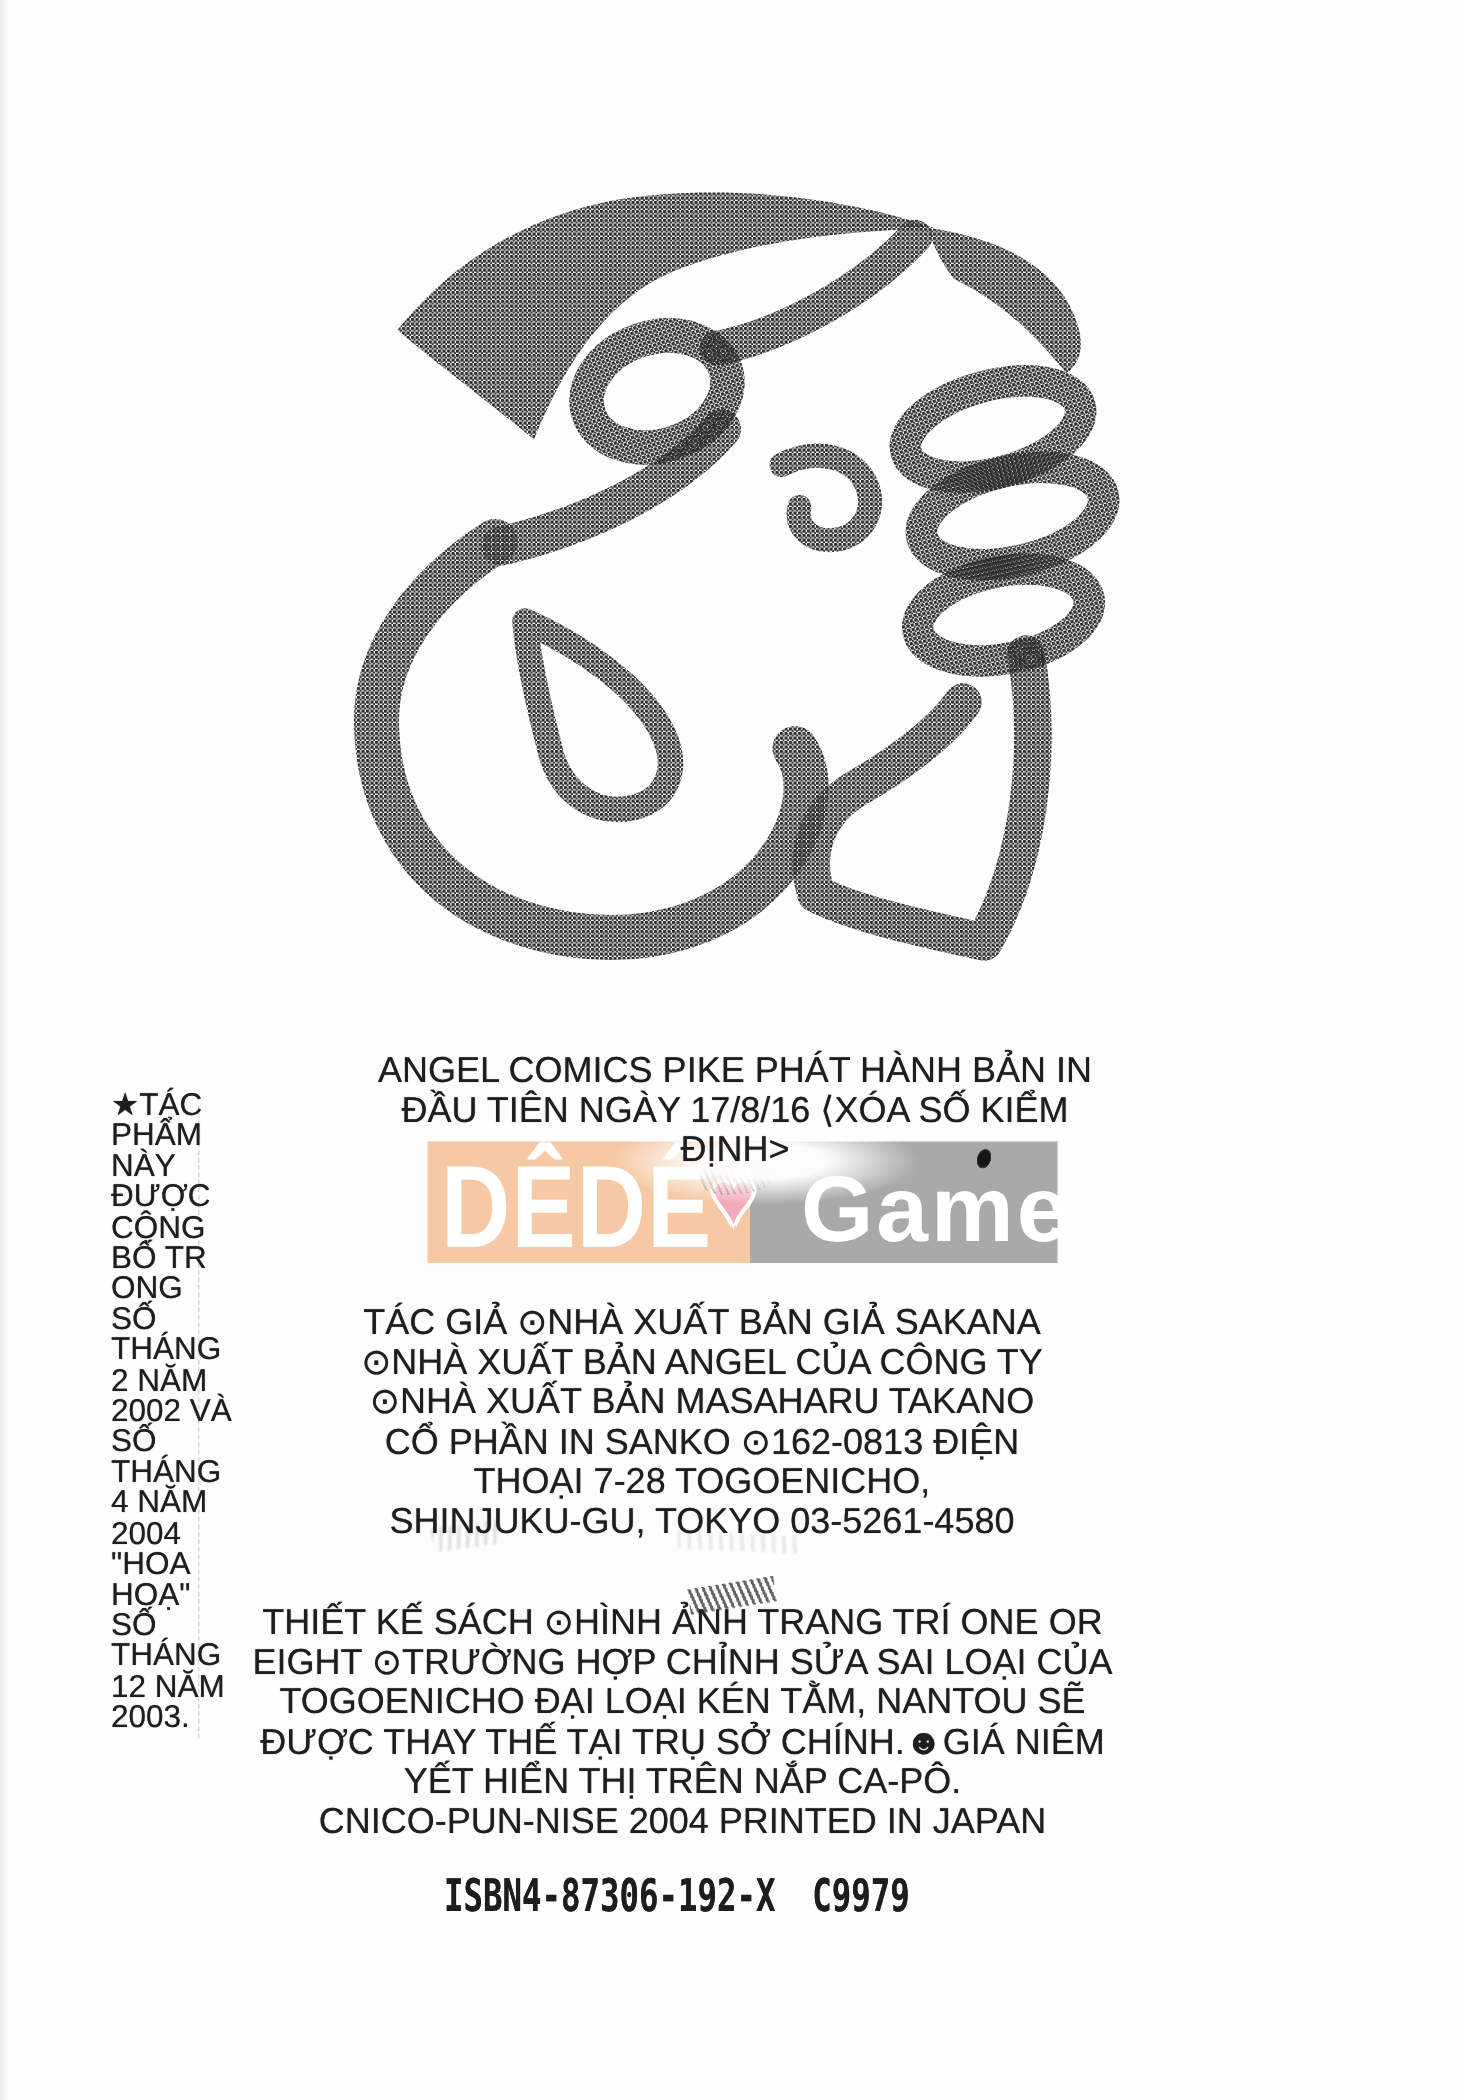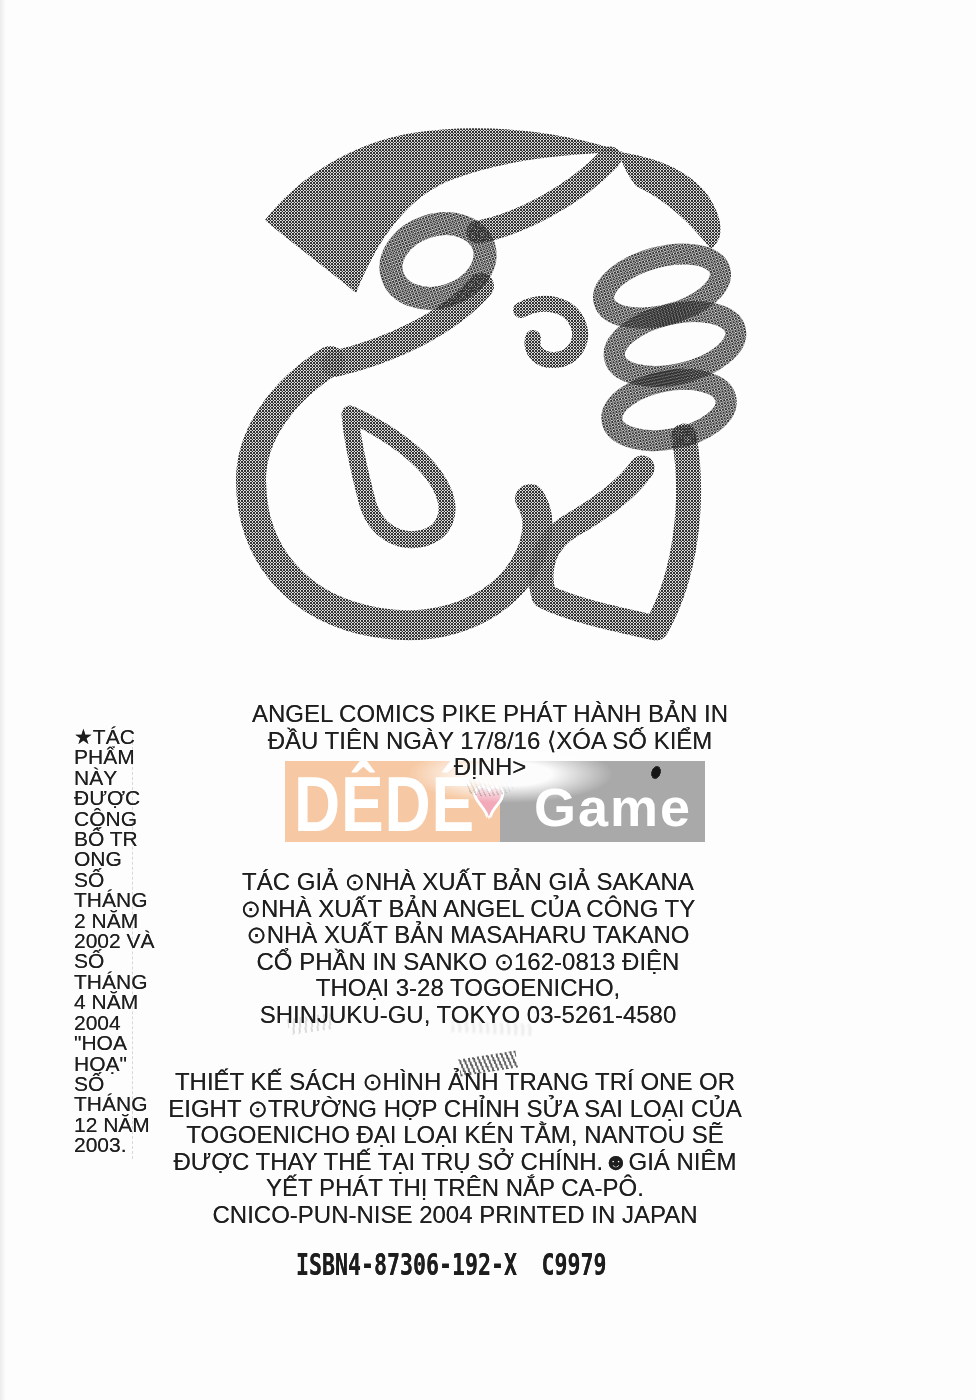--- a/index.html
+++ b/index.html
@@ -33,21 +33,21 @@
              text-shadow:0 0 .6px rgba(25,25,25,.75)}
   .vline{position:absolute;left:132px;top:737px;height:422px;width:0;
          border-left:1.5px dashed rgba(70,70,70,.20);z-index:3}
 
   
   #watermark{position:absolute;left:285px;top:761px;width:420px;height:81px;z-index:2}
   .wm-left{position:absolute;left:0;top:0;width:215px;height:81px;background:var(--peach)}
   .wm-right{position:absolute;left:215px;top:0;width:205px;height:81px;background:var(--wm_gray)}
   .wm-dede{position:absolute;left:9px;top:7px;font-size:78px;line-height:72px;font-weight:bold;
            color:#fff;transform:scaleX(.82);transform-origin:left top;letter-spacing:1px;z-index:2}
-  .wm-game{position:absolute;left:249px;top:15px;font-size:54px;line-height:62px;font-weight:bold;
+  .wm-game{position:absolute;left:249px;top:15px;font-size:62px;line-height:62px;font-weight:bold;
            color:#fff;letter-spacing:2px;z-index:2}
   .wm-heart{position:absolute;left:189px;top:11px;font-size:50px;line-height:54px;
             color:var(--heart_pink);z-index:3;
             text-shadow:-3px 0 0 #fff,3px 0 0 #fff,0 -3px 0 #fff,0 3px 0 #fff,
                         -2px -2px 0 #fff,2px 2px 0 #fff,-2px 2px 0 #fff,2px -2px 0 #fff}
   .ink-dot{position:absolute;left:365px;top:3px;width:12px;height:17px;z-index:4;
            background:radial-gradient(closest-side,#151515 60%,#3a3a3a 75%,transparent 80%);
            transform:rotate(18deg);border-radius:50%}
   .wm-hatch{position:absolute;left:182px;top:11px;width:48px;height:24px;z-index:4;opacity:.45;
            background:repeating-linear-gradient(70deg,rgba(35,35,35,.85) 0 1.5px,transparent 1.5px 4px);
@@ -158,33 +158,33 @@
     <div>ANGEL COMICS PIKE PHÁT HÀNH BẢN IN</div>
     <div>ĐẦU TIÊN NGÀY 17/8/16  ⟨XÓA SỐ KIỂM</div>
     <div class="dinh">ĐỊNH&gt;</div>
   </div>
 
   <div id="publisher" class="tblock">
     <div>TÁC GIẢ ⊙NHÀ XUẤT BẢN GIẢ SAKANA</div>
     <div>⊙NHÀ XUẤT BẢN ANGEL CỦA CÔNG TY</div>
     <div>⊙NHÀ XUẤT BẢN MASAHARU TAKANO</div>
     <div>CỔ PHẦN IN SANKO ⊙162-0813 ĐIỆN</div>
-    <div>THOẠI 3-28 TOGOENICHO,</div>
+    <div>THOẠI 7-28 TOGOENICHO,</div>
     <div>SHINJUKU-GU, TOKYO 03-5261-4580</div>
   </div>
 
   <div id="smudge1" class="smudge"></div>
   <div id="smudge2" class="smudge"></div>
   <div id="smudge3" class="smudge"></div>
 
   <div id="credits" class="tblock">
     <div>THIẾT KẾ SÁCH ⊙HÌNH ẢNH TRANG TRÍ ONE OR</div>
     <div>EIGHT ⊙TRƯỜNG HỢP CHỈNH SỬA SAI LOẠI CỦA</div>
     <div>TOGOENICHO ĐẠI LOẠI KÉN TẰM, NANTOU SẼ</div>
     <div>ĐƯỢC THAY THẾ TẠI TRỤ SỞ CHÍNH.☻GIÁ NIÊM</div>
-    <div>YẾT PHÁT THỊ TRÊN NẮP CA-PÔ.</div>
+    <div>YẾT HIỂN THỊ TRÊN NẮP CA-PÔ.</div>
     <div>CNICO-PUN-NISE 2004 PRINTED IN JAPAN</div>
   </div>
 
   <div id="isbn">
     <span>ISBN4-87306-192-X</span><span class="isbn-gap"></span><span>C9979</span>
   </div>
 </div>
 
 </body></html>

